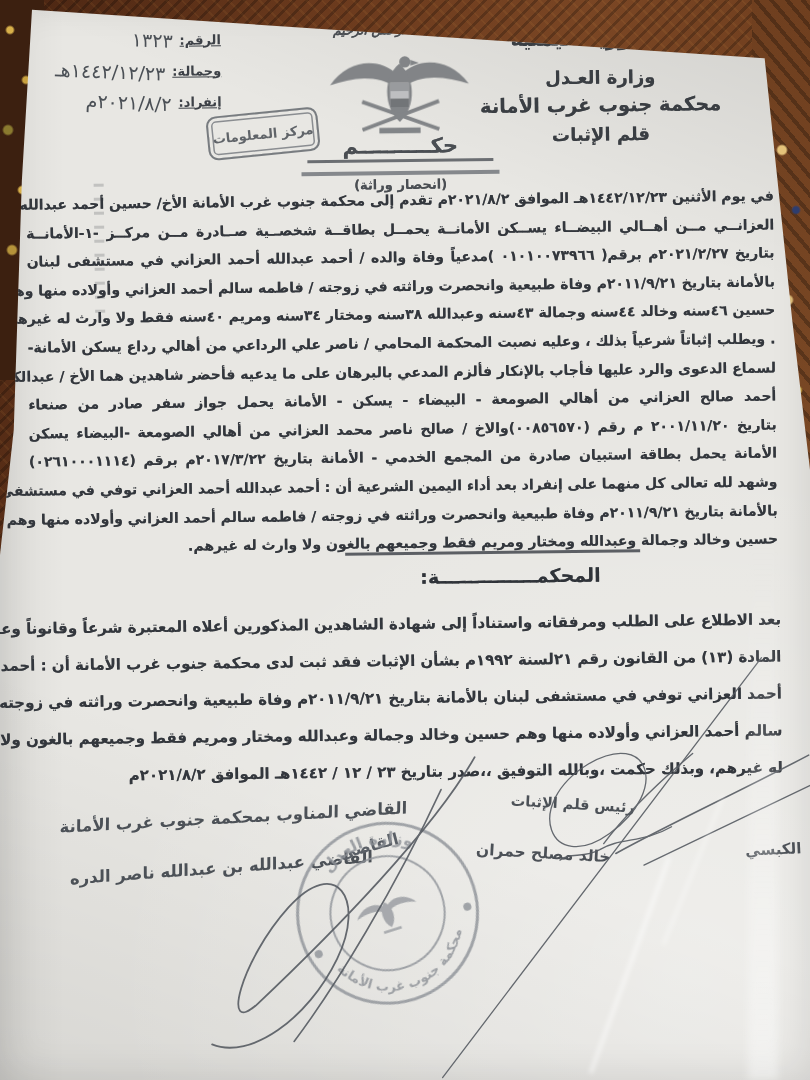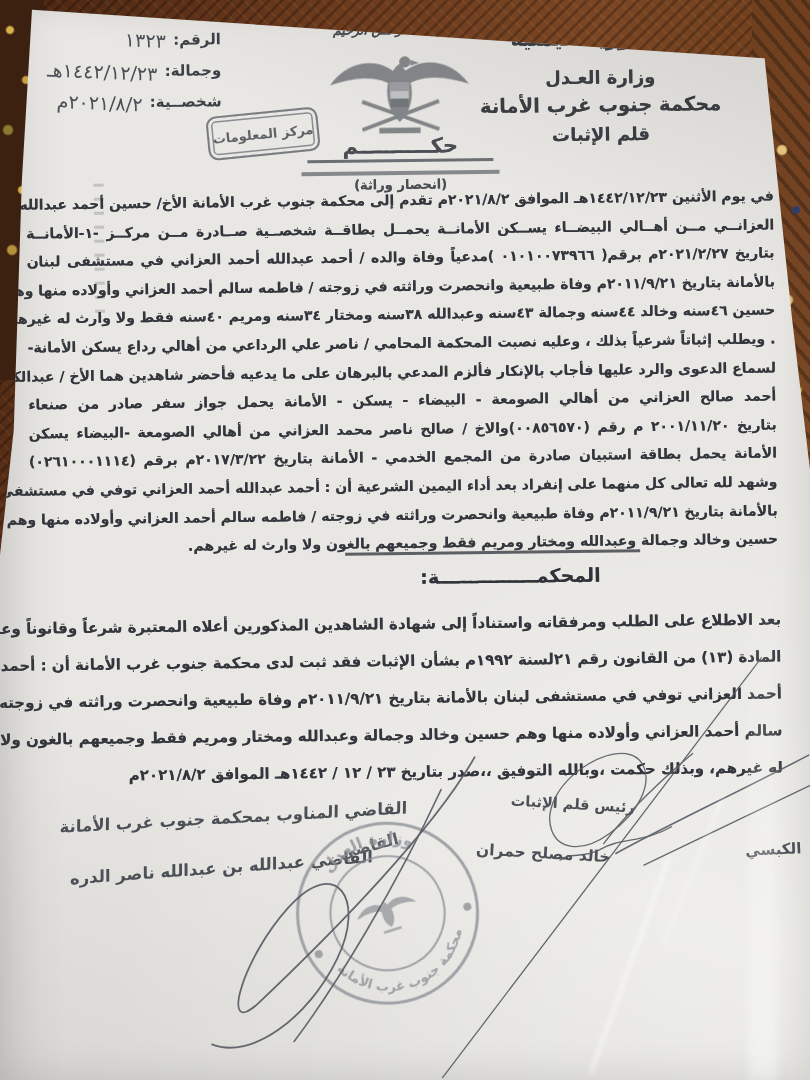--- a/index.html
+++ b/index.html
@@ -36,21 +36,21 @@
         linear-gradient(200deg,rgba(0,0,0,.10),transparent 22%),
         linear-gradient(20deg,rgba(0,0,0,.07),transparent 30%),
         linear-gradient(90deg,rgba(0,0,0,.05),transparent 8%),
         #e8e7e3;
       box-shadow:inset 0 0 40px rgba(0,0,0,.12);}
   .content{position:absolute;inset:0;transform:rotate(-.7deg);direction:rtl;color:#33373d;}
   .txt{text-shadow:0 0 .5px rgba(20,24,30,.55);}
   
   .meta{position:absolute;left:22px;top:26px;width:205px;direction:rtl;}
   .meta-row{display:flex;align-items:center;gap:7px;margin-bottom:9px;}
-  .meta-label{font-size:15px;font-weight:bold;color:#3d4147;white-space:nowrap;}
+  .meta-label{font-size:13px;font-weight:bold;color:#3d4147;white-space:nowrap;text-decoration:underline;}
   .meta-value{font-size:19px;color:#4b5056;letter-spacing:1.5px;transform:rotate(3deg);white-space:nowrap;}
   
   .info-stamp{position:absolute;left:212px;top:110px;width:108px;height:40px;
       transform:rotate(-5deg);border:2px solid #787c80;border-radius:10px;
       box-shadow:inset 0 0 0 3px #e8e7e3,inset 0 0 0 4.5px #8a8d91;
       display:flex;align-items:center;justify-content:center;
       font-size:13px;font-weight:bold;color:#606469;}
   
   .basmala{position:absolute;left:295px;top:22px;width:215px;text-align:center;
       font-size:12.5px;font-weight:bold;font-style:italic;color:#4a4e53;}
@@ -121,21 +121,21 @@
       <div class="meta">
         <div class="meta-row">
           <span class="meta-label">الرقم:</span>
           <span class="meta-value">١٣٢٣</span>
         </div>
         <div class="meta-row">
           <span class="meta-label">وجمالة:</span>
           <span class="meta-value">١٤٤٢/١٢/٢٣هـ</span>
         </div>
         <div class="meta-row">
-          <span class="meta-label">شخصــية:</span>
+          <span class="meta-label">إنفراد:</span>
           <span class="meta-value">٢٠٢١/٨/٢م</span>
         </div>
       </div>
 
       <div class="margin-marks"></div>
 
       <div class="info-stamp">مركز المعلومات</div>
 
       <div class="basmala txt">بسم الله الرحمن الرحيم</div>
       <div class="eagle-wrap">

